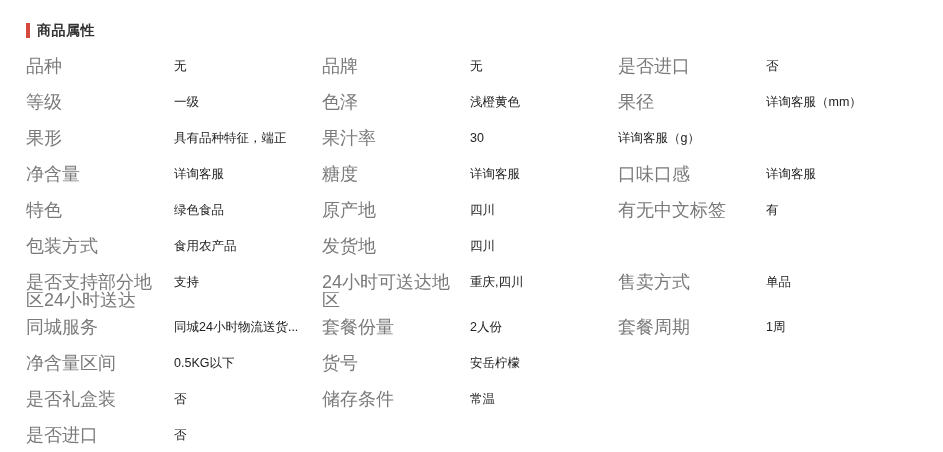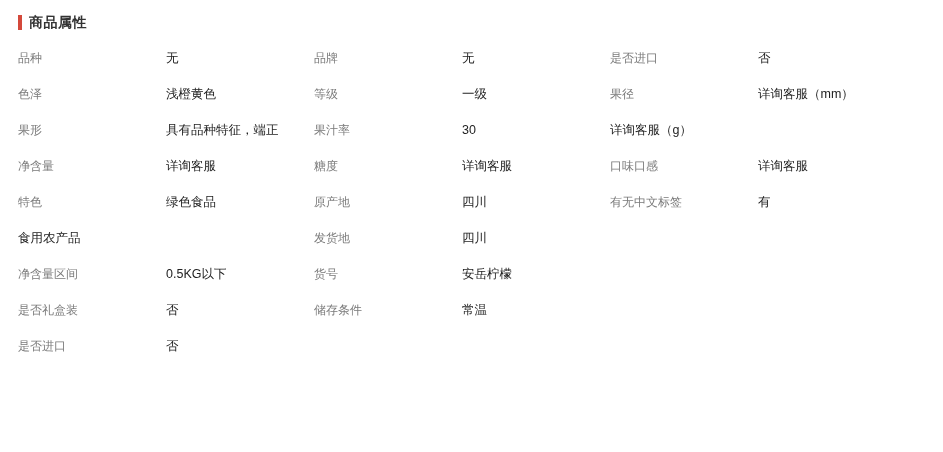--- a/index.html
+++ b/index.html
@@ -12,21 +12,21 @@
     background: #ffffff;
     font-family: "Liberation Sans", sans-serif;
     color: #333333;
     overflow: hidden;
   }
   .page {
     position: relative;
     width: 853px;
     height: 452px;
     box-sizing: border-box;
-    padding: 4px;
+    padding: 12px;
     border-radius: 32px;
   }
   
   .section-header {
     display: flex;
     align-items: center;
     padding: 10px 0 10px 14px;
   }
   .section-bar {
     width: 4px;
@@ -58,21 +58,21 @@
     min-height: 36px;
     box-sizing: border-box;
   }
   .attr-cell.pair {
     flex: 0 0 296px;
     width: 296px;
   }
   .attr-label {
     flex: 0 0 148px;
     width: 148px;
-    font-size: 12px;
+    font-size: 18px;
     color: #7a7a7a;
     line-height: 18px;
     padding-top: 9px;
     padding-right: 6px;
     box-sizing: border-box;
     word-break: break-all;
   }
   .attr-value {
     flex: 1 1 auto;
     font-size: 12.5px;
@@ -112,28 +112,28 @@
         <div class="attr-value">无</div>
       </div>
       <div class="attr-cell pair">
         <div class="attr-label">是否进口</div>
         <div class="attr-value">否</div>
       </div>
     </div>
 
     <div class="attr-row">
       <div class="attr-cell pair">
+        <div class="attr-label">等级</div>
+        <div class="attr-value">一级</div>
+      </div>
+      <div class="attr-cell pair">
         <div class="attr-label">色泽</div>
         <div class="attr-value">浅橙黄色</div>
       </div>
       <div class="attr-cell pair">
-        <div class="attr-label">等级</div>
-        <div class="attr-value">一级</div>
-      </div>
-      <div class="attr-cell pair">
         <div class="attr-label">果径</div>
         <div class="attr-value">详询客服（mm）</div>
       </div>
     </div>
 
     <div class="attr-row">
       <div class="attr-cell pair">
         <div class="attr-label">果形</div>
         <div class="attr-value">具有品种特征，端正</div>
       </div>
@@ -171,29 +171,58 @@
         <div class="attr-value">四川</div>
       </div>
       <div class="attr-cell pair">
         <div class="attr-label">有无中文标签</div>
         <div class="attr-value">有</div>
       </div>
     </div>
 
     <div class="attr-row">
       <div class="attr-cell pair">
+        <div class="attr-label">包装方式</div>
         <div class="attr-value">食用农产品</div>
       </div>
       <div class="attr-cell pair">
         <div class="attr-label">发货地</div>
         <div class="attr-value">四川</div>
       </div>
     </div>
 
-
+    <div class="attr-row">
+      <div class="attr-cell pair">
+        <div class="attr-label">是否支持部分地区24小时送达</div>
+        <div class="attr-value">支持</div>
+      </div>
+      <div class="attr-cell pair">
+        <div class="attr-label">24小时可送达地区</div>
+        <div class="attr-value">重庆,四川</div>
+      </div>
+      <div class="attr-cell pair">
+        <div class="attr-label">售卖方式</div>
+        <div class="attr-value">单品</div>
+      </div>
+    </div>
+
+    <div class="attr-row">
+      <div class="attr-cell pair">
+        <div class="attr-label">同城服务</div>
+        <div class="attr-value">同城24小时物流送货...</div>
+      </div>
+      <div class="attr-cell pair">
+        <div class="attr-label">套餐份量</div>
+        <div class="attr-value">2人份</div>
+      </div>
+      <div class="attr-cell pair">
+        <div class="attr-label">套餐周期</div>
+        <div class="attr-value">1周</div>
+      </div>
+    </div>
 
     <div class="attr-row">
       <div class="attr-cell pair">
         <div class="attr-label">净含量区间</div>
         <div class="attr-value">0.5KG以下</div>
       </div>
       <div class="attr-cell pair">
         <div class="attr-label">货号</div>
         <div class="attr-value">安岳柠檬</div>
       </div>

